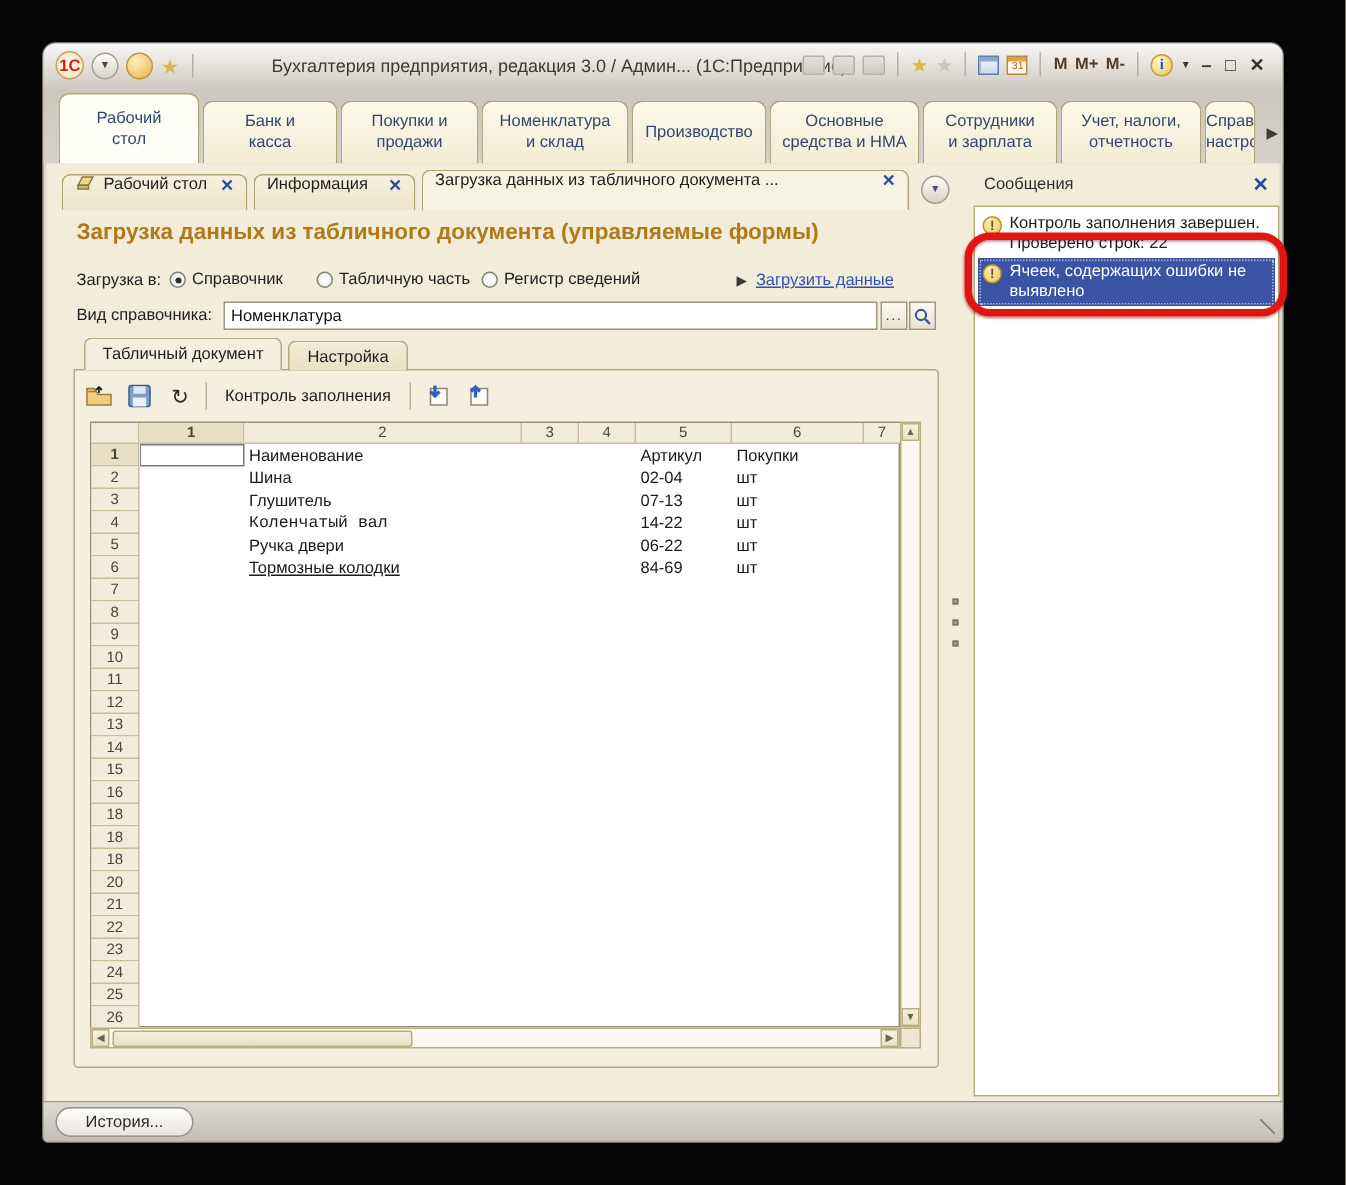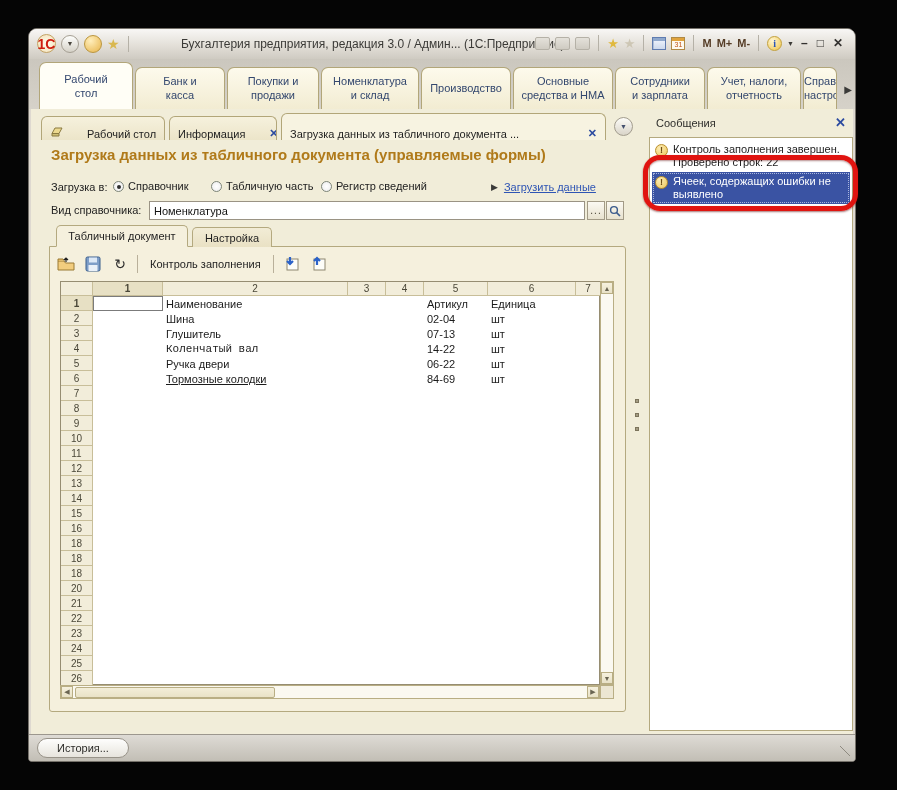--- a/index.html
+++ b/index.html
@@ -9,21 +9,21 @@
 
   .window{position:absolute;left:28px;top:28px;width:828px;height:734px;
     background:#ded9d0;border:1px solid #75716a;border-radius:9px 9px 4px 4px;
     box-shadow:inset 0 1px 0 rgba(255,255,255,.8)}
 
   
   .titlebar{position:absolute;left:0;top:0;right:0;height:30px;border-radius:8px 8px 0 0;
     background:linear-gradient(#f8f7f5,#e3dfd8 55%,#cfcbc2)}
   .tb-left{position:absolute;left:8px;top:5px;display:flex;gap:5px;align-items:center}
   .logo1c{width:19px;height:19px;border-radius:50%;background:radial-gradient(#fffdf2,#f3dfb2);
-    border:1px solid #c2a264;color:#cf1d10;font-weight:bold;font-size:14px;
+    border:1px solid #c2a264;color:#cf1d10;font-weight:bold;font-size:11px;
     display:flex;align-items:center;justify-content:center}
   .roundbtn{width:18px;height:18px;border-radius:50%;background:linear-gradient(#fefefc,#d6d2c8);
     border:1px solid #a59f93;display:flex;align-items:center;justify-content:center;
     font-size:7px;color:#4a463e}
   .orangebtn{background:radial-gradient(circle at 35% 30%,#ffeebb,#e7b44a);border-color:#bb963e}
   .tb-star{color:#d9b850;font-size:14px;line-height:14px}
   .tb-div{width:1px;height:16px;background:#b5b1a7;margin:0 3px}
   .tb-title{position:absolute;left:152px;top:8px;font-size:12px;color:#3b3a37;white-space:nowrap}
   .tb-right{position:absolute;right:10px;top:6px;display:flex;gap:5px;align-items:center}
   .dis-ic{width:15px;height:13px;background:linear-gradient(#e4e1da,#cfcbc2);
@@ -55,21 +55,21 @@
   .nav-tab.active{height:47px;background:#fffef6;z-index:3}
   .nav-scroll{position:absolute;right:3px;bottom:14px;font-size:10px;color:#3a3a38}
 
   
   .contentbg{position:absolute;left:2px;top:80px;right:2px;bottom:27px;background:#f1edd9}
 
   
   .mdibar{position:absolute;left:12px;top:84px;height:27px;display:flex;align-items:flex-end;z-index:2}
   .mdi-tab{height:24px;margin-right:4px;border:1px solid #b2a679;border-bottom:none;
     border-radius:6px 6px 0 0;background:linear-gradient(#f6f1dd,#ece5c9);
-    display:flex;align-items:flex-end;gap:24px;padding:0 8px;overflow:hidden;flex:0 0 auto}
+    display:flex;align-items:flex-start;gap:6px;padding:0 8px;overflow:hidden;flex:0 0 auto}
   .mdi-tab.active{height:27px;background:#f7f3e1}
   .mdi-label{white-space:nowrap;color:#1e1e1e}
   .mdi-x{color:#2c4ba0;font-weight:bold;font-size:11px;margin-left:auto}
   .mdi-drop{position:absolute;left:585px;top:88px;width:19px;height:19px;border-radius:50%;
     border:1px solid #a29c8e;background:linear-gradient(#fdfcf8,#d9d4c8);
     display:flex;align-items:center;justify-content:center;font-size:7px;color:#44506e;z-index:2}
 
   
   .page-title{position:absolute;left:22px;top:117px;width:586px;font-size:15px;font-weight:bold;color:#b07a1a}
   .radiorow{position:absolute;left:22px;top:150px;width:586px;height:16px}
@@ -346,21 +346,21 @@
             <div class="cell hdr" style="width: 25px;">7</div>
           </div>
         <div>
             <div class="ss-row">
               <div class="cell hdr rowhdr hl">1</div>
               <div class="cell data selcell" style="width: 70px;"></div>
               <div class="cell data" style="width: 185px;">Наименование</div>
               <div class="cell data" style="width: 38px;"></div>
               <div class="cell data" style="width: 38px;"></div>
               <div class="cell data" style="width: 64px;">Артикул</div>
-              <div class="cell data" style="width: 88px;">Единица</div>
+              <div class="cell data" style="width: 88px;">Покупки</div>
               <div class="cell data" style="width: 25px;"></div>
             </div>
             <div class="ss-row">
               <div class="cell hdr rowhdr">2</div>
               <div class="cell data" style="width: 70px;"></div>
               <div class="cell data" style="width: 185px;">Шина</div>
               <div class="cell data" style="width: 38px;"></div>
               <div class="cell data" style="width: 38px;"></div>
               <div class="cell data" style="width: 64px;">02-04</div>
               <div class="cell data" style="width: 88px;">шт</div>

